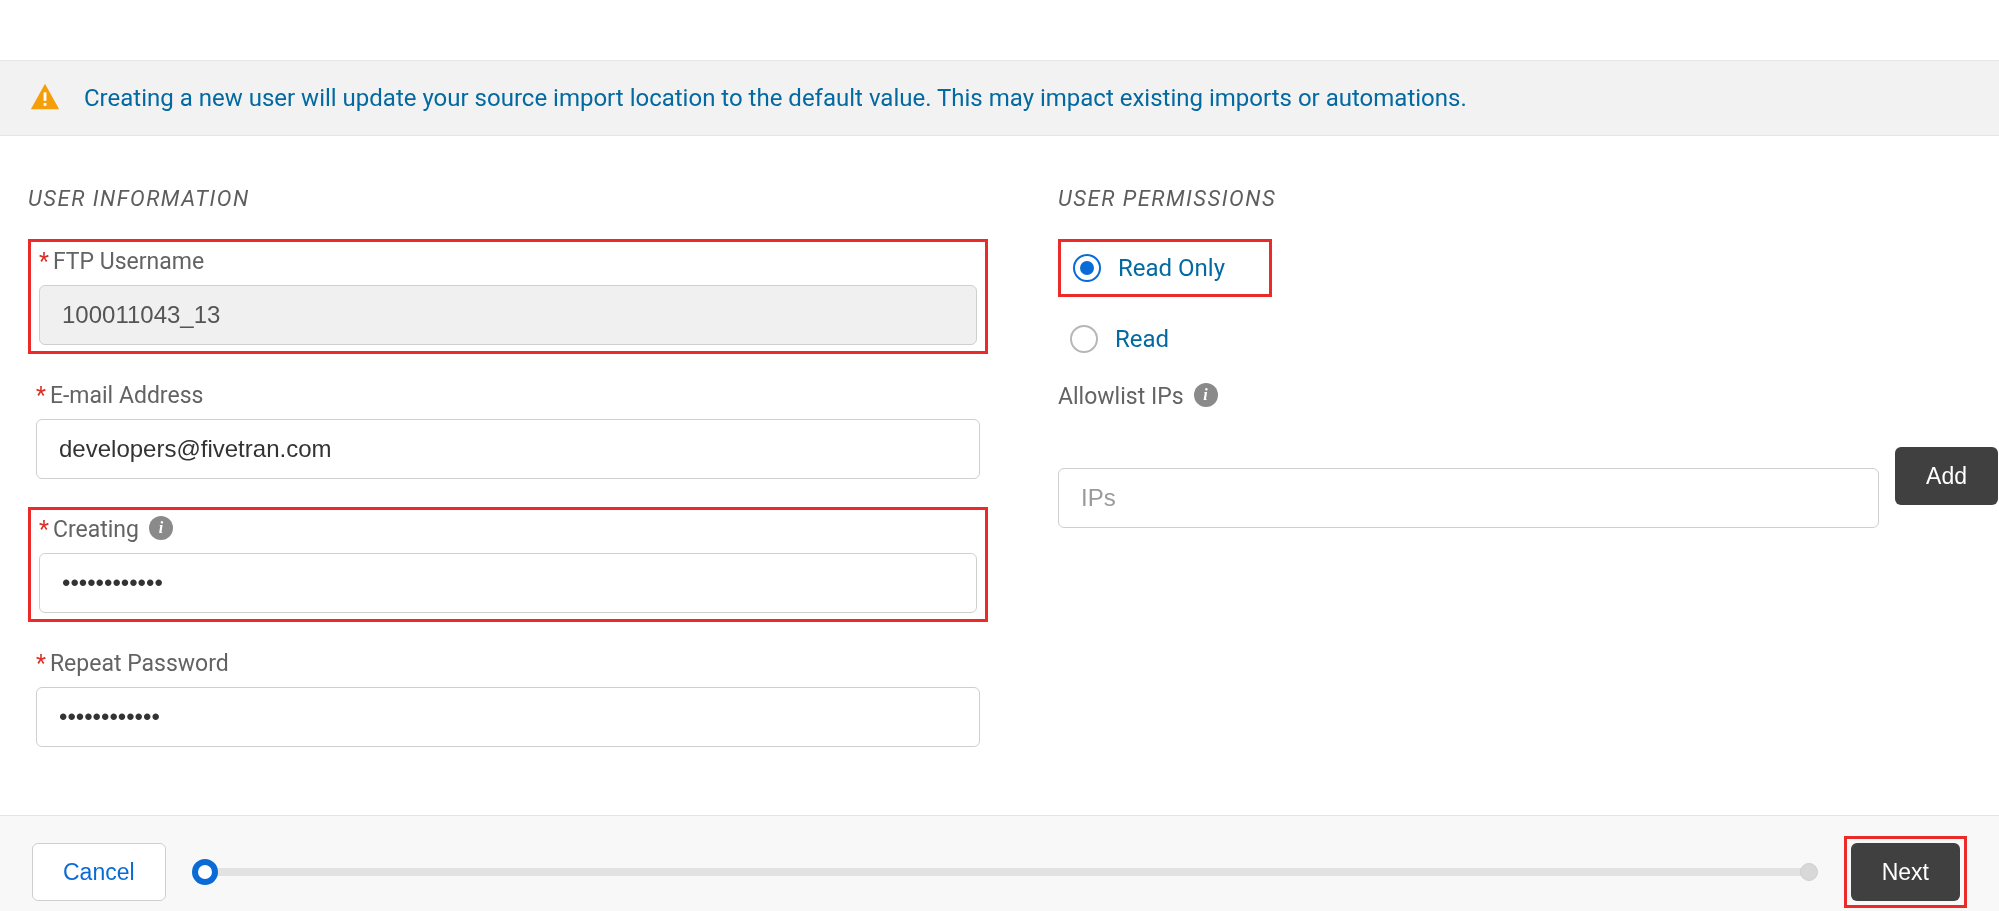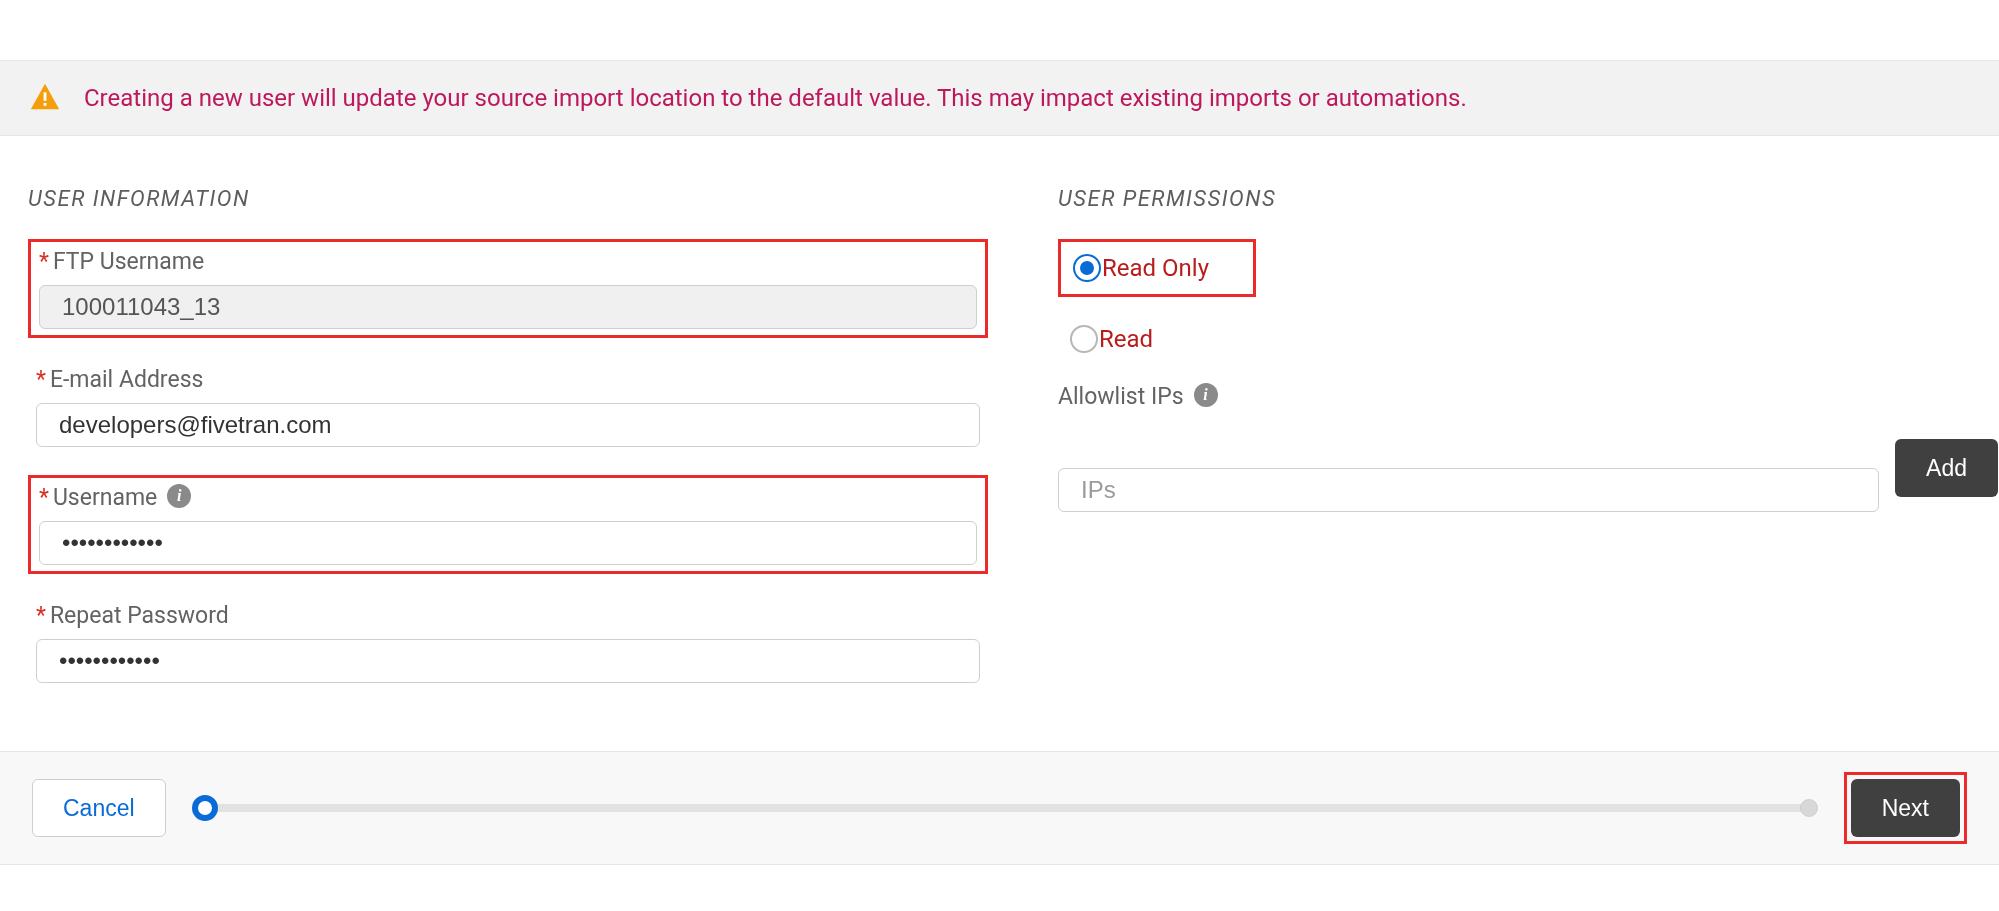--- a/index.html
+++ b/index.html
@@ -10,21 +10,21 @@
 
   .alert-bar {
     background: #f2f2f2;
     border-top: 1px solid #e5e5e5;
     border-bottom: 1px solid #e5e5e5;
     padding: 20px 28px;
     display: flex;
     align-items: center;
     gap: 22px;
   }
-  .alert-bar .msg { font-size: 24px; color: #be185d; }
+  .alert-bar .msg { font-size: 24px; color: #0369a1; }
 
   .content {
     display: flex;
     padding: 50px 28px 40px 28px;
     gap: 70px;
   }
   .col { flex: 0 0 auto; }
   .col-left { width: 960px; }
   .col-right { width: 940px; }
 
@@ -38,21 +38,21 @@
 
   .field-group { margin-bottom: 22px; padding: 6px 8px; }
   .field-group.highlight { border: 3px solid #eb2a2a; }
   .field-group.highlight-narrow { display: inline-block; padding-right: 40px; }
 
   .field-label { font-size: 23px; color: #636363; margin-bottom: 10px; display: flex; gap: 10px; }
   .req-star { color: #d93025; margin-right: 4px; }
 
   .text-input {
     width: 100%;
-    height: 44px;
+    height: 60px;
     font-size: 24px;
     padding: 0 22px;
     border: 1px solid #cfcfcf;
     border-radius: 6px;
     background: #fff;
     color: #333;
   }
   .text-input[readonly] { background: #f0f0f0; color: #555; }
   .text-input::placeholder { color: #9a9a9a; }
 
@@ -67,23 +67,23 @@
     font-size: 16px;
     font-weight: bold;
     font-style: italic;
     font-family: Georgia, serif;
     line-height: 1;
   }
 
   .radio-row {
     display: flex;
     align-items: center;
-    gap: 1px;
+    gap: 17px;
     font-size: 24px;
-    color: #b91c1c;
+    color: #0369a1;
     padding: 6px 4px;
   }
   .radio-outer {
     width: 28px; height: 28px;
     border: 2px solid #b7b7b7;
     border-radius: 50%;
     display: inline-flex;
     align-items: center;
     justify-content: center;
     background: #fff;
@@ -191,21 +191,21 @@
 
       <div class="field-group">
         <div class="field-label">
           <span><span class="req-star">*</span><span>E-mail Address</span></span>
         </div>
         <input class="text-input" value="developers@fivetran.com" style="">
       </div>
 
       <div class="field-group highlight">
         <div class="field-label">
-          <span><span class="req-star">*</span><span>Username</span></span>
+          <span><span class="req-star">*</span><span>Creating</span></span>
           <span class="info-dot">i</span>
         </div>
         <input class="text-input" value="••••••••••••" style="">
       </div>
 
       <div class="field-group">
         <div class="field-label">
           <span><span class="req-star">*</span><span>Repeat Password</span></span>
         </div>
         <input class="text-input" value="••••••••••••" style="">

